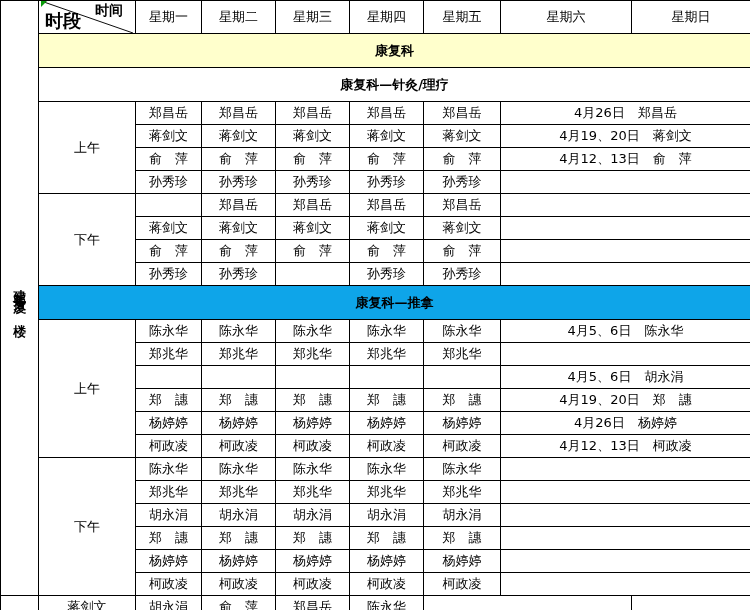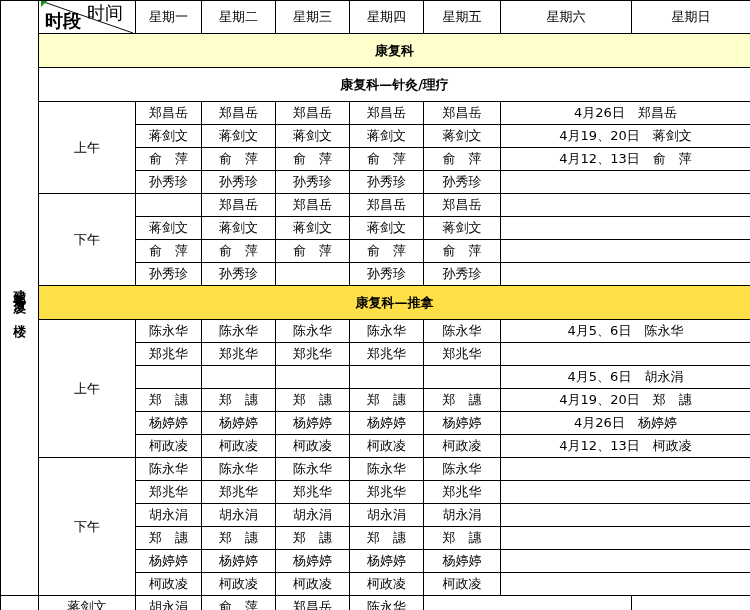--- a/index.html
+++ b/index.html
@@ -5,21 +5,21 @@
   html,body{margin:0;padding:0;background:#fff;}
   body{font-family:"DejaVu Sans",sans-serif;color:#000;}
   #page{width:750px;height:610px;background:#fff;overflow:hidden;}
   table.sched{border-collapse:collapse;table-layout:fixed;width:750px;height:610px;}
   table.sched td{border:1px solid #000;text-align:center;vertical-align:middle;
     padding:0 2px;font-size:13px;line-height:1.2;overflow:hidden;white-space:nowrap;}
   td.sidebar{writing-mode:vertical-rl;text-orientation:upright;
     font-weight:bold;font-size:15px;letter-spacing:4px;white-space:normal;}
   td.corner{position:relative;padding:0;}
   .corner-wrap{position:relative;width:100%;height:100%;}
-  .corner-time{position:absolute;top:1px;right:10px;font-weight:normal;font-size:18px;}
+  .corner-time{position:absolute;top:1px;right:10px;font-weight:bold;font-size:14px;}
   .corner-period{position:absolute;bottom:1px;left:4px;font-weight:bold;font-size:18px;}
   .corner-diag{position:absolute;top:0;left:0;width:100%;height:100%;}
   .green-tri{position:absolute;top:0;left:0;width:0;height:0;
     border-top:6px solid #0a9b0a;border-right:6px solid transparent;}
   td.hdr{font-weight:normal;font-size:14px;}
   tr.r-hdr{height:33px;}
   tr.r-band{height:34px;}
   tr.r-data{height:23px;}
   td.band{font-weight:bold;font-size:14px;}
   td.plabel{font-weight:normal;font-size:14px;white-space:normal;word-break:break-all;line-height:1.6;}
@@ -129,21 +129,21 @@
         </tr>
         <tr class="r-data">
           <td class="namecell">孙秀珍</td>
           <td class="namecell">孙秀珍</td>
           <td class="namecell"></td>
           <td class="namecell">孙秀珍</td>
           <td class="namecell">孙秀珍</td>
           <td class="weekend" colspan="2"></td>
         </tr>
         <tr class="r-band">
-          <td class="band" colspan="8" style="background: #fde047;">康复科—推拿</td>
+          <td class="band" colspan="8" style="background: #0ea5e9;">康复科—推拿</td>
         </tr>
         <tr class="r-data">
           <td class="plabel" rowspan="6">上午</td>
           <td class="namecell">陈永华</td>
           <td class="namecell">陈永华</td>
           <td class="namecell">陈永华</td>
           <td class="namecell">陈永华</td>
           <td class="namecell">陈永华</td>
           <td class="weekend" colspan="2">4月5、6日　陈永华</td>
         </tr>

